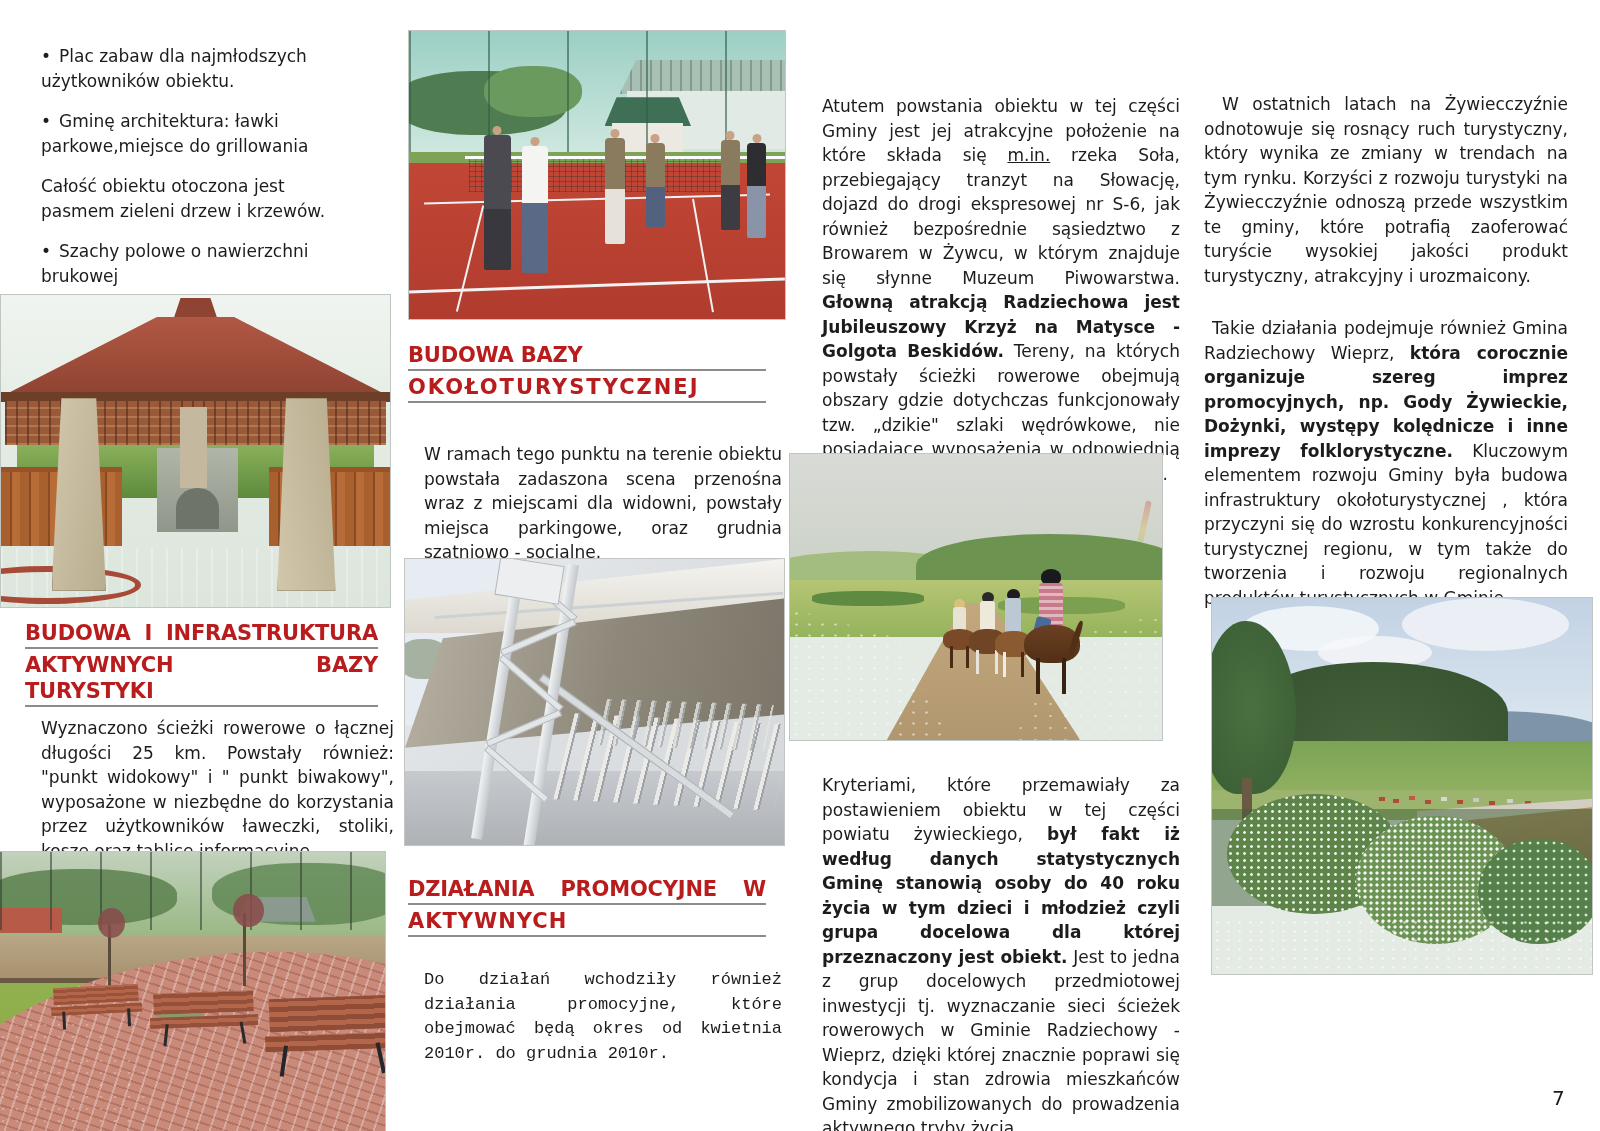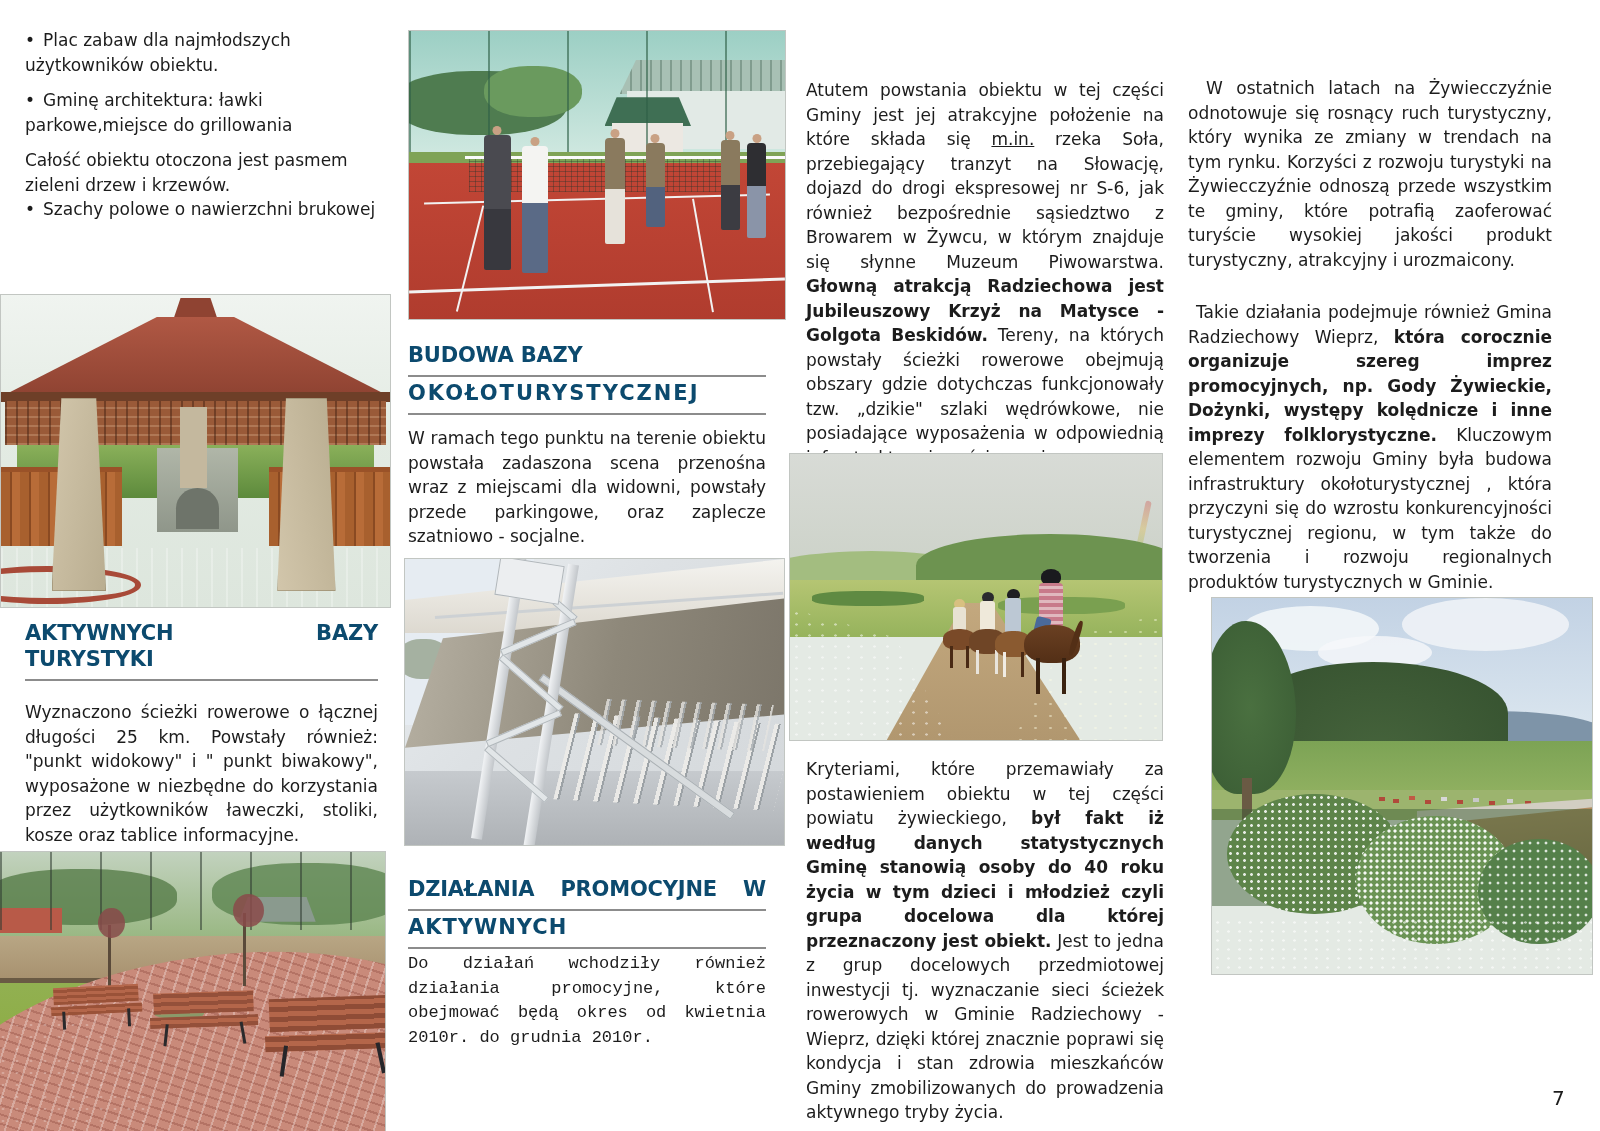--- a/index.html
+++ b/index.html
@@ -2,28 +2,28 @@
 <html><head>
 <meta charset="utf-8">
 <style>
   html,body { margin:0; padding:0; background:#ffffff; }
   .page {
     position:relative; width:1600px; height:1131px; background:#ffffff;
     font-family:"DejaVu Sans","Liberation Sans",sans-serif; color:#1c1c1c; overflow:hidden;
   }
   .abs { position:absolute; }
   .body {
-    font-size:17px; line-height:24.5px; margin:0; text-align:justify; color:#1c1c1c;
+    font-size:17px; line-height:24.5px; margin:16px; text-align:justify; color:#1c1c1c;
   }
   .left { text-align:left; }
   .bullet { margin-bottom:11px; }
   .marker { margin-right:8px; }
   .hline {
-    font-size:21px; font-weight:bold; color:#0c4a6e; letter-spacing:-0.2px;
-    border-bottom:2px solid #8c8c8c; padding-bottom:7px; margin-bottom:3px; line-height:26px;
+    font-size:21px; font-weight:bold; color:#b91c1c; letter-spacing:-0.2px;
+    border-bottom:2px solid #8c8c8c; padding-bottom:1px; margin-bottom:3px; line-height:26px;
   }
   .stretch { text-align:justify; text-align-last:justify; }
   .bigrule {
     font-size:22px; font-weight:bold; color:#1a1a1a; letter-spacing:-0.2px;
     border-bottom:2px solid #8c8c8c; padding-bottom:5px; line-height:26px;
   }
   .photo {
     position:absolute; overflow:hidden; box-sizing:border-box;
     border:1px solid #c2c6c2; background:#e4eae4;
   }
@@ -63,20 +63,21 @@
     <div class="ph" style="left:0; top:55%; width:31%; height:24%; background:repeating-linear-gradient(90deg, #a8602e 0 9px, #8a4a22 9px 11px, #b86c38 11px 19px); border-top:5px solid #9a5228;"></div>
     <div class="ph" style="right:0; top:55%; width:31%; height:24%; background:repeating-linear-gradient(90deg, #a8602e 0 9px, #8a4a22 9px 11px, #b86c38 11px 19px); border-top:5px solid #9a5228;"></div>
     <div class="ph" style="left:40%; top:49%; width:21%; height:27%; background:linear-gradient(#b0b6a8,#8f968a);"></div>
     <div class="ph" style="left:45%; top:62%; width:11%; height:13%; background:#6e746a; border-radius:50% 50% 0 0;"></div>
     <div class="ph" style="left:13%; top:33%; width:14%; height:62%; background:linear-gradient(100deg,#d2c6ab,#b9ad90); clip-path:polygon(18% 0,82% 0,100% 100%,0 100%); box-shadow:inset 0 0 0 1px rgba(120,105,75,.4);"></div>
     <div class="ph" style="left:71%; top:33%; width:15%; height:62%; background:linear-gradient(80deg,#d2c6ab,#b9ad90); clip-path:polygon(15% 0,85% 0,100% 100%,0 100%); box-shadow:inset 0 0 0 1px rgba(120,105,75,.4);"></div>
     <div class="ph" style="left:46%; top:36%; width:7%; height:26%; background:#c4b89e;"></div>
   </div>
 
   <div class="abs" style="left:25px; top:620px; width:353px;">
+    <div class="hline stretch">BUDOWA I INFRASTRUKTURA</div>
     <div class="hline stretch">AKTYWNYCH BAZY TURYSTYKI</div>
   </div>
 
   <p class="body abs" style="left:25px; top:700px; width:353px;">Wyznaczono ścieżki rowerowe o łącznej długości 25 km. Powstały również: "punkt widokowy" i " punkt biwakowy", wyposażone w niezbędne do korzystania przez użytkowników ławeczki, stoliki, kosze oraz tablice informacyjne.</p>
 
   <div class="photo" style="left:0; top:851px; width:386px; height:280px; border-left:none; border-bottom:none;">
     <div class="ph" style="inset:0; background:linear-gradient(#9ab86a, #8fae4a 60%, #85a83e);"></div>
     <div class="ph" style="left:0; top:0; width:100%; height:30%; background:linear-gradient(#c2d2be, #9ab884);"></div>
     <div class="ph" style="left:-4%; top:6%; width:50%; height:20%; background:#567c48; border-radius:45%; opacity:.8;"></div>
     <div class="ph" style="left:55%; top:4%; width:50%; height:22%; background:#5d8450; border-radius:45%; opacity:.8;"></div>
@@ -136,21 +137,21 @@
     <div class="person" style="left:63%; top:39%; width:5%; height:29%; background:linear-gradient(#8a7a5e 0 52%, #52627e 52%);"></div>
     <div class="person" style="left:83%; top:38%; width:5%; height:31%; background:linear-gradient(#8a7a5e 0 50%, #3c3c42 50%);"></div>
     <div class="person" style="left:90%; top:39%; width:5%; height:33%; background:linear-gradient(#2e2e32 0 45%, #8a94a8 45%);"></div>
   </div>
 
   <div class="abs" style="left:408px; top:342px; width:358px;">
     <div class="hline">BUDOWA BAZY</div>
     <div class="hline" style="letter-spacing:2px;">OKOŁOTURYSTYCZNEJ</div>
   </div>
 
-  <p class="body abs" style="left:408px; top:426px; width:358px;">W ramach tego punktu na terenie obiektu powstała zadaszona scena przenośna wraz z miejscami dla widowni, powstały przede parkingowe, oraz zaplecze szatniowo - socjalne.</p>
+  <p class="body abs" style="left:408px; top:426px; width:358px;">W ramach tego punktu na terenie obiektu powstała zadaszona scena przenośna wraz z miejscami dla widowni, powstały miejsca parkingowe, oraz grudnia szatniowo - socjalne.</p>
 
   <div class="photo" style="left:404px; top:558px; width:381px; height:288px;">
     <div class="ph" style="inset:0; background:linear-gradient(135deg,#e9edf0,#dde1e4 40%,#d3d7da);"></div>
     <div class="ph" style="left:0; top:0; width:34%; height:58%; background:#e6ecf2;"></div>
     <div class="ph" style="left:-2%; top:28%; width:14%; height:14%; background:#7a8a6a; border-radius:45%; opacity:.6;"></div>
     <div class="ph" style="left:0; top:0; width:100%; height:26%; background:linear-gradient(#f4f3ef,#ddd9d0); clip-path:polygon(0 55%,100% 0,100% 100%,0 100%);"></div>
     <div class="ph" style="left:0; top:8%; width:100%; height:58%; background:linear-gradient(100deg,#b8b2a4,#8e887a 55%,#7c766a); clip-path:polygon(10% 34%,100% 10%,100% 80%,0 100%);"></div>
     <div class="ph" style="left:8%; top:20%; width:92%; height:3px; background:#cdd1d4; transform:rotate(-4deg); transform-origin:left;"></div>
     <div class="ph" style="left:0; bottom:0; width:100%; height:26%; background:linear-gradient(#c6cace,#aeb2b6);"></div>
     <div class="ph" style="right:0; bottom:14%; width:58%; height:30%; background:repeating-linear-gradient(90deg, #ecebe8 0 4px, #9aa0a4 4px 6px, transparent 6px 20px); transform:skew(-14deg,3deg); opacity:.95;"></div>

